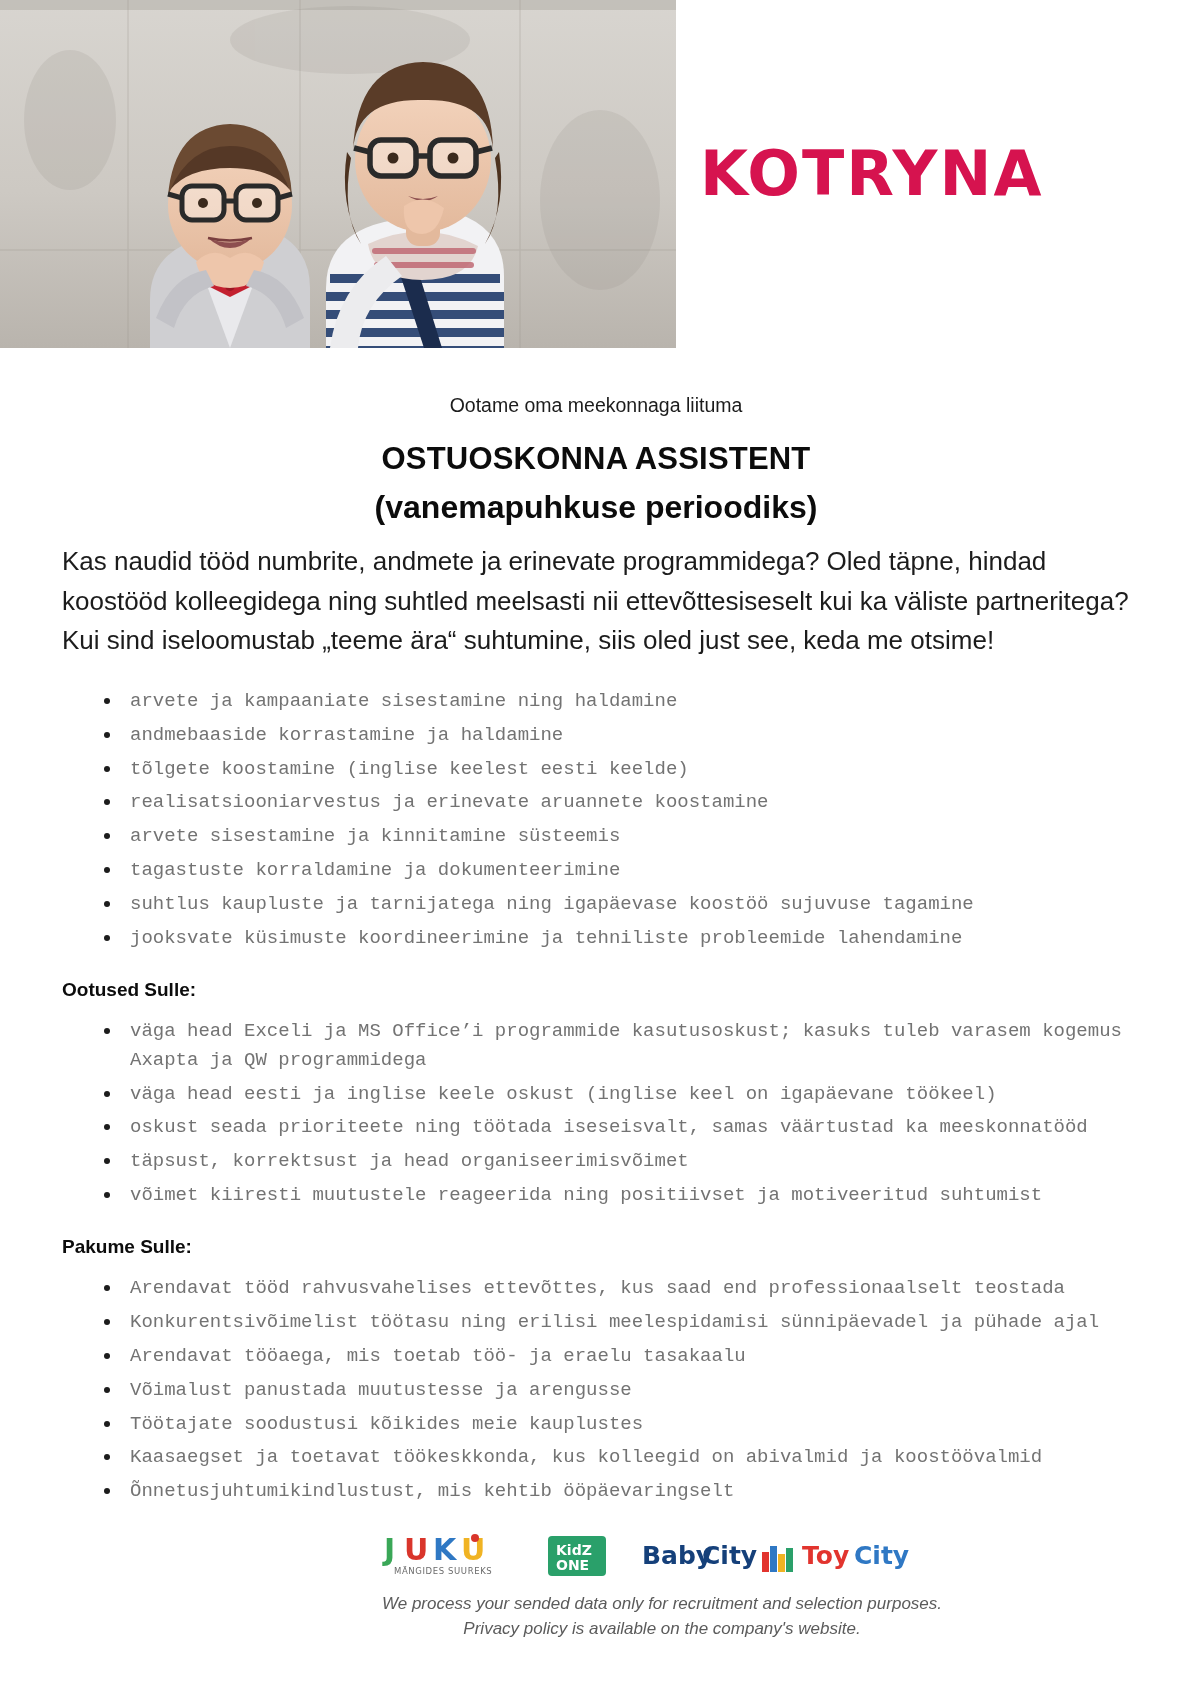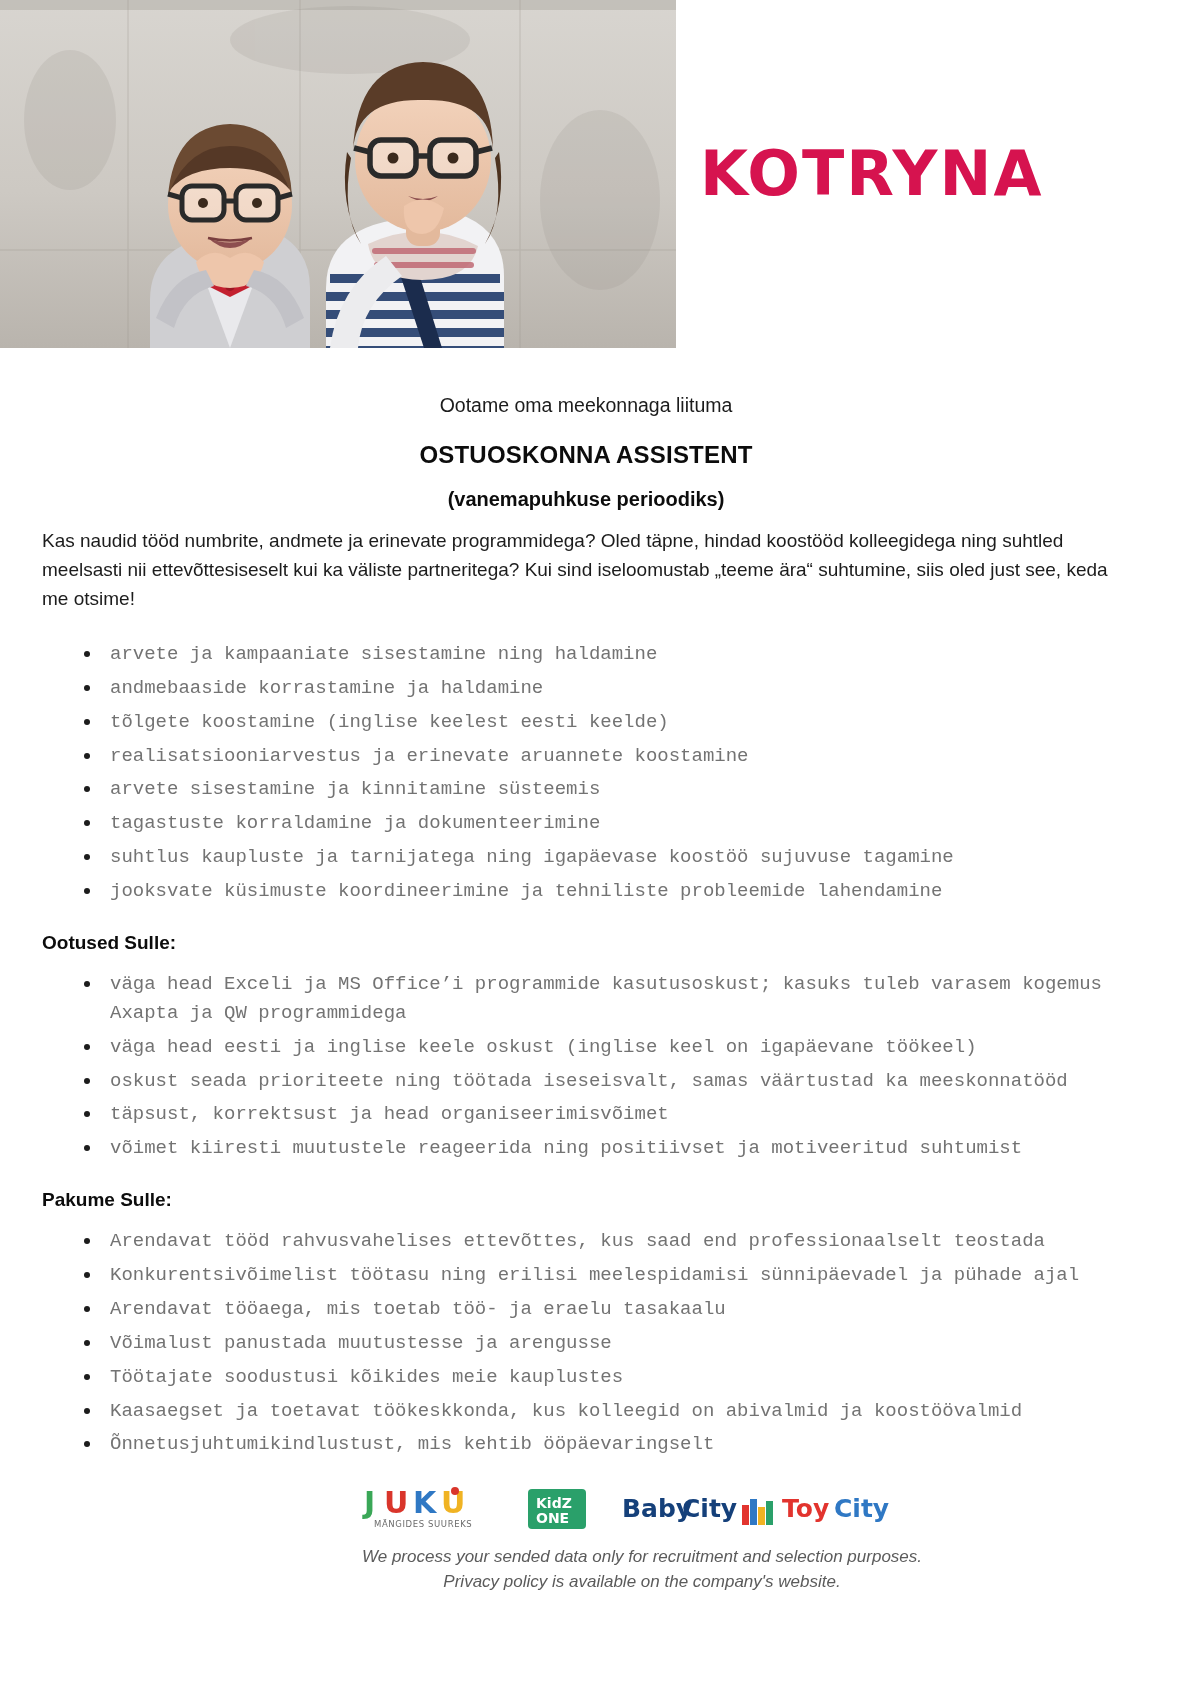--- a/index.html
+++ b/index.html
@@ -49,49 +49,49 @@
     font-weight: 700;
     font-size: 62px;
     line-height: 1.06;
     letter-spacing: 2px;
     color: #d6134f;
     white-space: nowrap;
   }
 
   
   .content {
-    padding: 28px 62px 0 42px;
+    padding: 28px 62px 0 62px;
     box-sizing: border-box;
     width: 1192px;
   }
 
   .kicker {
     text-align: center;
     font-size: 19.5px;
     line-height: 1.4;
     color: #1c1c1c;
     margin: 16px 0 22px 0;
   }
   .job-title {
     text-align: center;
     font-weight: 700;
-    font-size: 24px;
+    font-size: 31px;
     letter-spacing: 0.2px;
     color: #0c0c0c;
-    margin: 0 0 19px 0;
+    margin: 0 0 12px 0;
   }
   .job-subtitle {
     text-align: center;
     font-weight: 700;
-    font-size: 20px;
+    font-size: 32px;
     color: #0c0c0c;
     margin: 0 0 16px 0;
   }
   .intro {
-    font-size: 19px;
+    font-size: 26px;
     line-height: 1.52;
     color: #1c1c1c;
     margin: 0 0 26px 0;
     text-align: left;
   }
 
   .section-heading {
     font-weight: 700;
     font-size: 19px;
     color: #0c0c0c;

